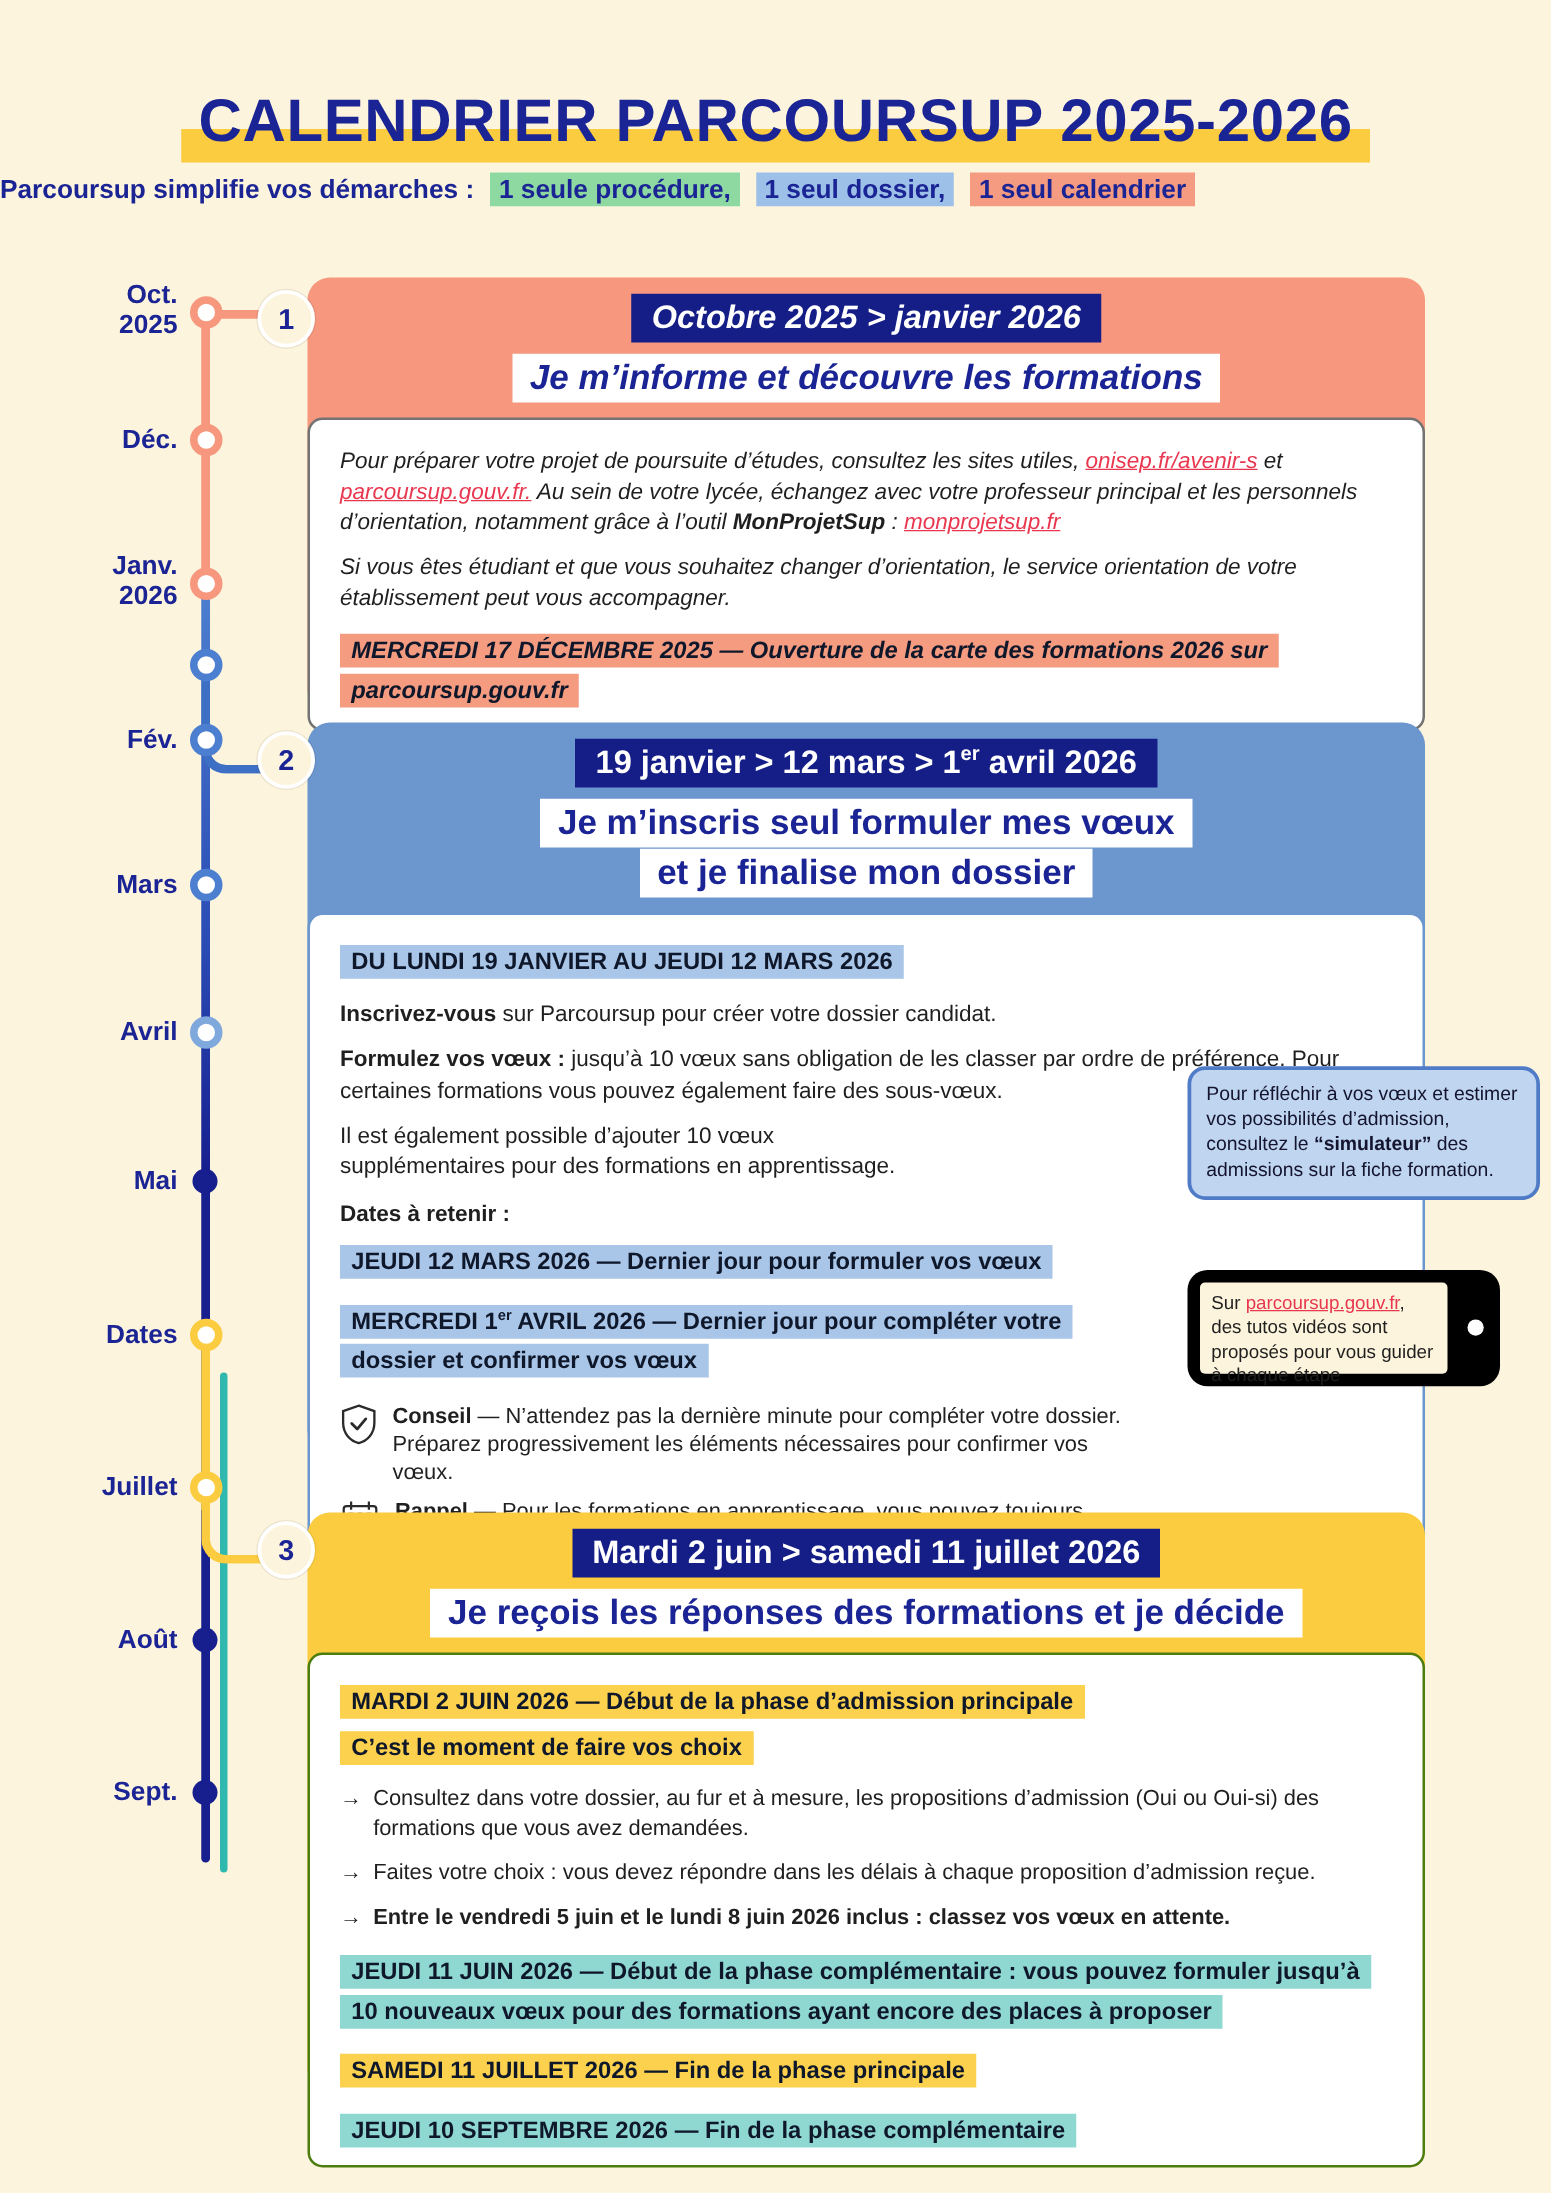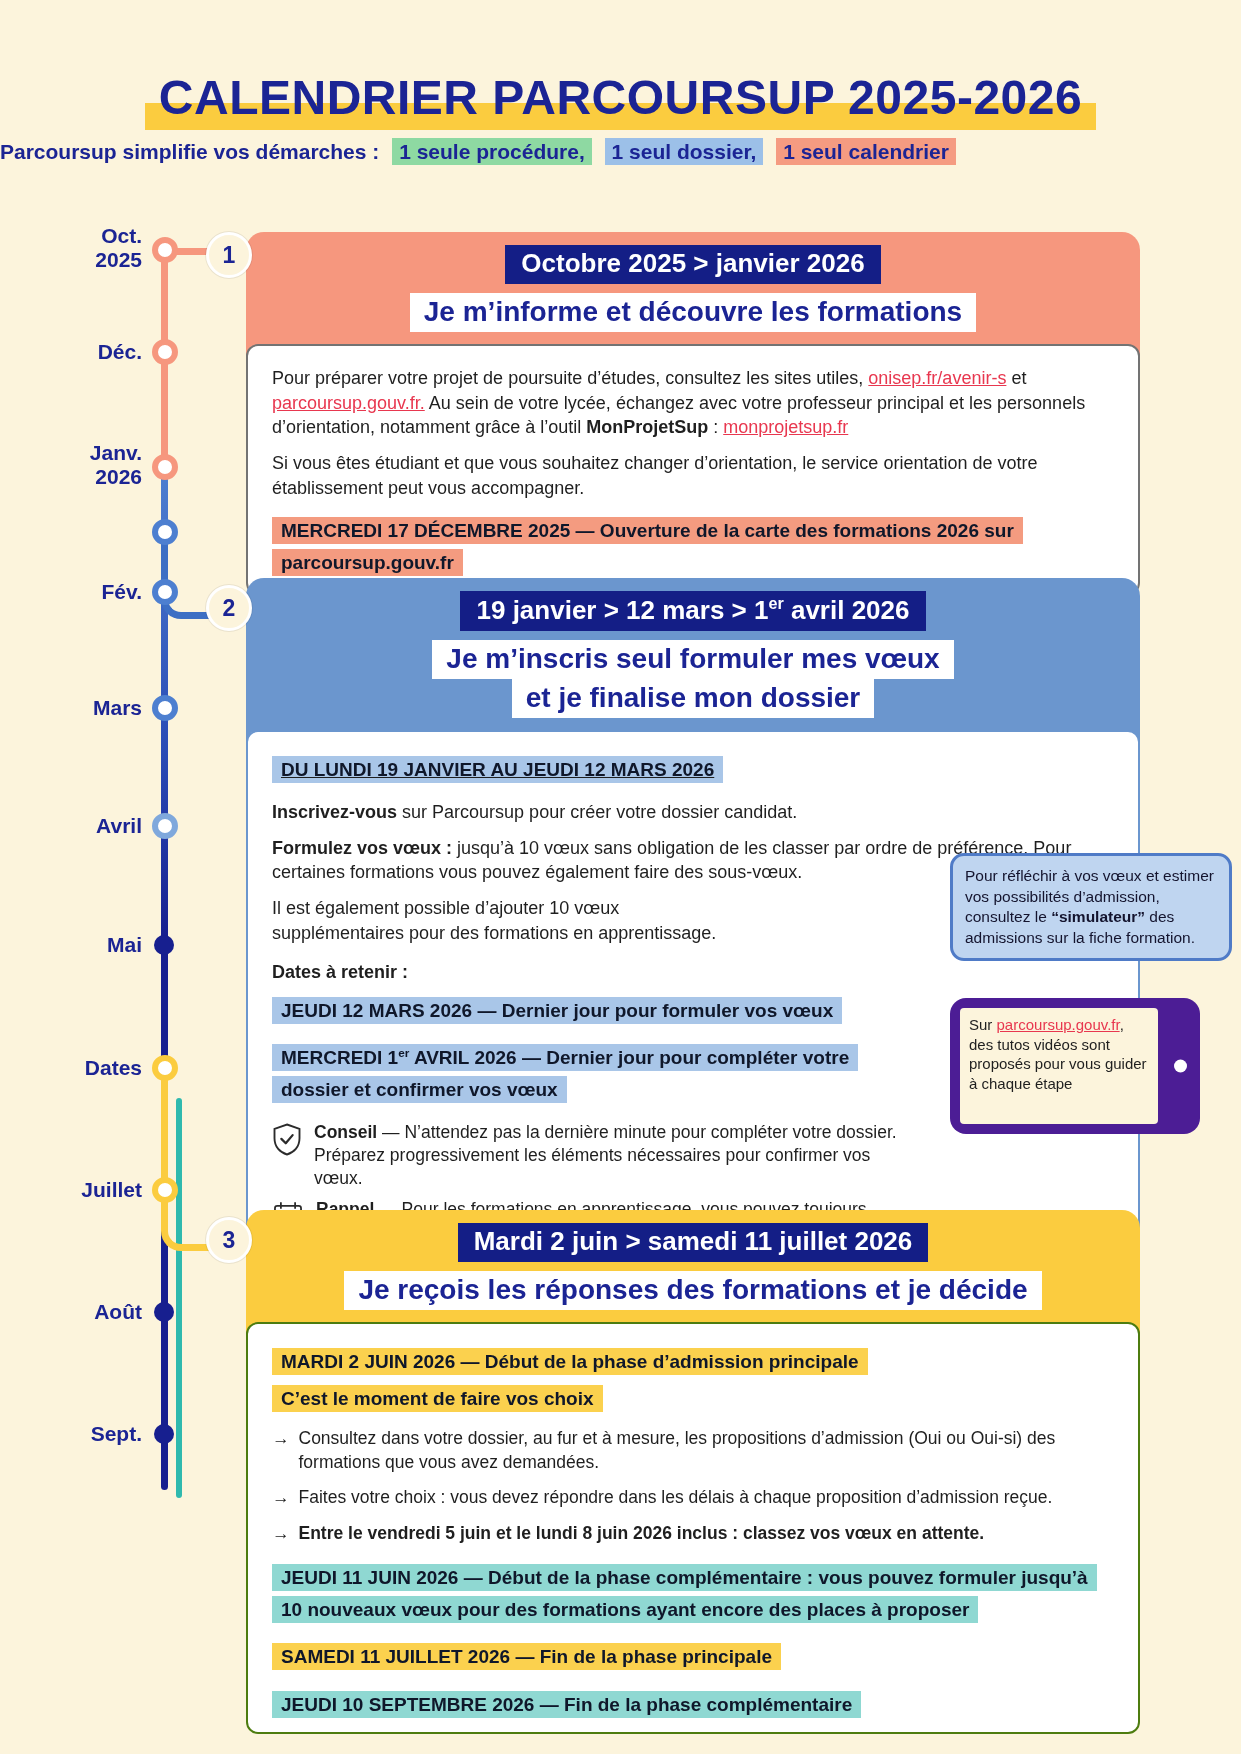--- a/index.html
+++ b/index.html
@@ -35,21 +35,21 @@
     color:#1B2494;font-size:21px;line-height:1.15;z-index:2;}
 
   
   .badge{position:absolute;width:40px;height:40px;border-radius:50%;background:#FCF4DC;
     border:3px solid #fff;box-shadow:0 0 0 1px rgba(0,0,0,.07);display:flex;align-items:center;
     justify-content:center;font-weight:bold;font-size:23px;color:#1B2494;z-index:6;}
 
   
   .card{position:absolute;left:246px;width:894px;border-radius:18px;display:flex;
     flex-direction:column;z-index:3;}
-  .card1{top:232px;height:348px;background:#F6977E;}
+  .card1{top:222px;height:348px;background:#F6977E;font-style:italic;}
   .card2{top:578px;height:584px;background:#6B96CE;}
   .card3{top:1210px;height:464px;background:#FBCC3F;}
   .card-head{text-align:center;padding-top:13px;}
   .ribbon-inner{display:inline-block;color:#fff;background:#141E86;font-weight:bold;
     font-size:26px;padding:3px 16px 5px;}
   .card-title{margin-top:8px;padding:0 10px;}
   .title-inner{background:#fff;color:#1B2494;font-weight:bold;font-size:28px;
     padding:3px 14px 5px;line-height:1.42;
     box-decoration-break:clone;-webkit-box-decoration-break:clone;}
   .card-body{flex:1;background:#fff;border-radius:12px;margin-top:12px;position:relative;}
@@ -61,34 +61,34 @@
   .b{font-weight:bold;}
   .link{color:#E8374F;text-decoration:underline;}
   sup{font-size:62%;}
 
   .hl{font-weight:bold;padding:3px 9px;color:#0f172a;line-height:1.66;
     box-decoration-break:clone;-webkit-box-decoration-break:clone;}
   .hl-salmon{background:#F49B80}.hl-lblue{background:#A9C6E8}
   .hl-yellow{background:#FBD14E}.hl-teal{background:#8FD8D2}
 
   .deadline1{margin:14px 0 0;font-size:19px;line-height:1.7;max-width:820px;}
-  .subhead-row{margin:2px 0 14px;font-size:19px;text-decoration:underline;}
+  .subhead-row{margin:2px 0 14px;font-size:19px;}
   .s2-p3{max-width:460px;}
   .dates-label{font-weight:bold;margin:16px 0 12px;font-size:18px;}
   .dl{margin:0 0 16px;font-size:19px;line-height:1.66;}
   .dl2{max-width:620px;}
   .note{display:flex;gap:12px;margin-top:8px;align-items:flex-start;}
   .note svg{flex:none;margin-top:2px;}
   .note-text{font-size:17.5px;line-height:1.3;max-width:585px;margin:0;}
 
   .callout-sim{position:absolute;left:702px;top:121px;width:252px;background:#BFD5F0;
     border:3px solid #4F7BC7;border-radius:14px;padding:10px 12px;font-size:15.5px;
     line-height:1.32;color:#14142E;z-index:5;}
-  .callout-phone{position:absolute;left:702px;top:266px;width:250px;height:136px;
-    background:#4c1d95;border-radius:16px;z-index:5;}
+  .callout-phone{position:absolute;left:702px;top:284px;width:250px;height:93px;
+    background:#000000;border-radius:16px;z-index:5;}
   .phone-screen{position:absolute;left:10px;top:10px;right:42px;bottom:10px;background:#FCF4DC;
     border-radius:4px;padding:7px 9px;font-size:15px;line-height:1.3;color:#1f1f1f;}
   .phone-dot{position:absolute;right:13px;top:50%;transform:translateY(-50%);
     width:13px;height:13px;border-radius:50%;background:#fff;}
 
   .h1-row{margin:4px 0 6px;font-size:19px;line-height:1.2;}
   .bullet{display:flex;gap:9px;margin:12px 0;font-size:17.5px;line-height:1.36;}
   .bullet p{margin:0;max-width:810px;}
   .arrow{flex:none;}
   .bullet-bold p{font-weight:bold;}

